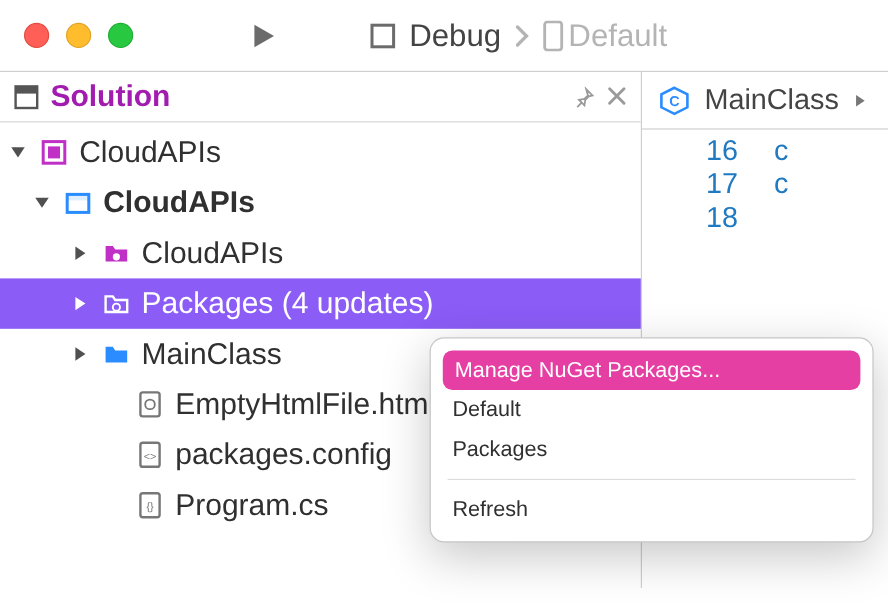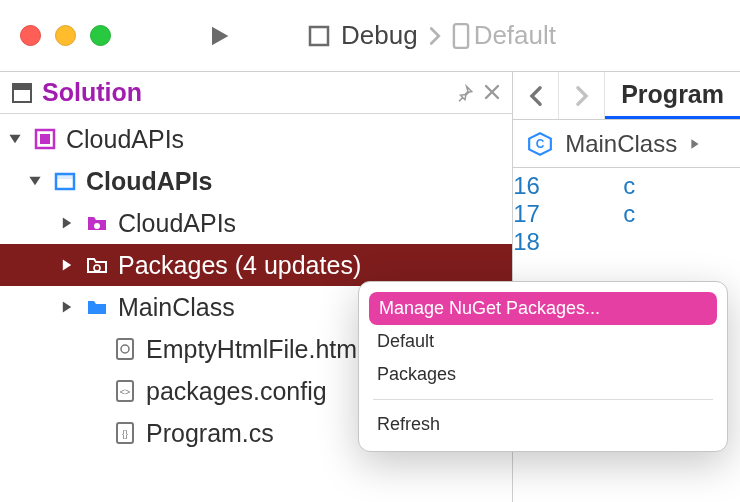--- a/index.html
+++ b/index.html
@@ -1,20 +1,20 @@
 <!DOCTYPE html>
 <html><head>
 <meta charset="utf-8">
 <style>
   * { box-sizing: border-box; margin: 0; padding: 0; font-family: -apple-system, BlinkMacSystemFont, "Segoe UI", sans-serif; }
   html, body { width: 740px; height: 502px; overflow: hidden; background: #fff; }
 
   
   .titlebar {
-    height: 72px;
+    height: 60px;
     display: flex;
     align-items: center;
     padding: 0 20px;
     border-bottom: 1px solid #cfcfcf;
     gap: 14px;
   }
   .traffic { display: flex; gap: 14px; }
   .tl { width: 21px; height: 21px; border-radius: 50%; }
   .tl.red { background: #ff5f57; border: 1px solid #e24b41; }
   .tl.yellow { background: #ffbd2e; border: 1px solid #e1a427; }
@@ -33,39 +33,39 @@
   .panel-header {
     display:flex; align-items:center; justify-content:space-between;
     padding: 6px 12px 6px 10px; border-bottom: 1px solid #d7d7d7;
   }
   .panel-title { display:flex; align-items:center; gap:8px; font-weight:700; font-size:25px; color:#a21caf;}
   .panel-actions { display:flex; gap:10px; color:#9a9a9a;}
   .tree { padding-top: 4px; font-size: 25px; color:#303030; }
   .row { display:flex; align-items:center; height:42px; gap:8px; padding-left:0; }
   .row .disclosure { width:18px; display:flex; justify-content:center; color:#505050; }
   .row .icon { width:26px; height:26px; display:flex; align-items:center; justify-content:center; }
-  .row.selected { background:#7f1d1d; color:#fff; }
+  .row.selected { background:#8b5cf6; color:#fff; }
   .row.selected .disclosure { color:#fff; }
   .row.bold .label { font-weight:700; }
   .indent-0 { padding-left: 6px; }
   .indent-1 { padding-left: 26px; }
   .indent-2 { padding-left: 58px; }
   .indent-3 { padding-left: 86px; }
   .label { white-space: nowrap; }
 
   
   .editor { flex:1; display:flex; flex-direction:column; }
   .tabbar { height:48px; border-bottom:1px solid #cfcfcf; display:flex; align-items:stretch; }
   .navbtn { width:46px; display:flex; align-items:center; justify-content:center; color:#777; border-right:1px solid #e3e3e3; }
   .navbtn.disabled { color:#c2c2c2; }
   .tab { display:flex; align-items:center; padding:0 16px; font-size:25px; font-weight:700; color:#303030; border-bottom:3px solid #0a5cff; }
   .breadcrumb2 { height:48px; display:flex; align-items:center; gap:12px; padding-left:14px; border-bottom:1px solid #cfcfcf; font-size:24px; color:#444;}
   .code { font-family: ui-monospace, SFMono-Regular, Menlo, monospace; font-size:24px; padding-top:4px; }
   .code-line { display:flex; }
-  .lineno { width:110px; padding-right:30px; color:#1f7ac2; }
+  .lineno { width:110px; text-align:right; padding-right:30px; color:#1f7ac2; }
   .code-text { color:#1f7ac2; }
 
   
   .context-menu {
     position:absolute;
     left: 358px; top: 281px;
     width: 370px;
     background:#fff;
     border:1px solid #c6c6c6;
     border-radius:12px;
@@ -242,35 +242,20 @@
               <rect x="4" y="2" width="16" height="20" rx="2" fill="none" stroke="#777" stroke-width="2"></rect>
               <text x="12" y="16" font-size="9" text-anchor="middle" fill="#777" font-family="monospace">{}</text>
             </svg>
           </span>
         <span class="label">Program.cs</span>
       </div>
     </div>
   </div>
 
   <div class="editor">
-    <div class="tabbar">
-      <div class="navbtn">
-        <svg width="16" height="22" viewBox="0 0 10 16">
-            <path d="M8 2 L2 8 L8 14" fill="none" stroke="#777" stroke-width="2.4" stroke-linecap="round"></path>
-          </svg>
-      </div>
-      <div class="navbtn disabled">
-        <svg width="16" height="22" viewBox="0 0 10 16">
-            <path d="M2 2 L8 8 L2 14" fill="none" stroke="#c2c2c2" stroke-width="2.4" stroke-linecap="round"></path>
-          </svg>
-      </div>
-      <div class="tab">
-        <span>Program</span>
-      </div>
-    </div>
     <div class="breadcrumb2">
       <svg width="26" height="26" viewBox="0 0 24 24">
           <polygon points="12,2 22,7 22,17 12,22 2,17 2,7" fill="none" stroke="#2a8cff" stroke-width="2"></polygon>
           <text x="12" y="16" font-size="11" text-anchor="middle" fill="#2a8cff" font-weight="700">C</text>
         </svg>
       <span>MainClass</span>
       <svg width="12" height="12" viewBox="0 0 10 10">
           <path d="M2 1 L8 5 L2 9 Z" fill="#777"></path>
         </svg>
     </div>

